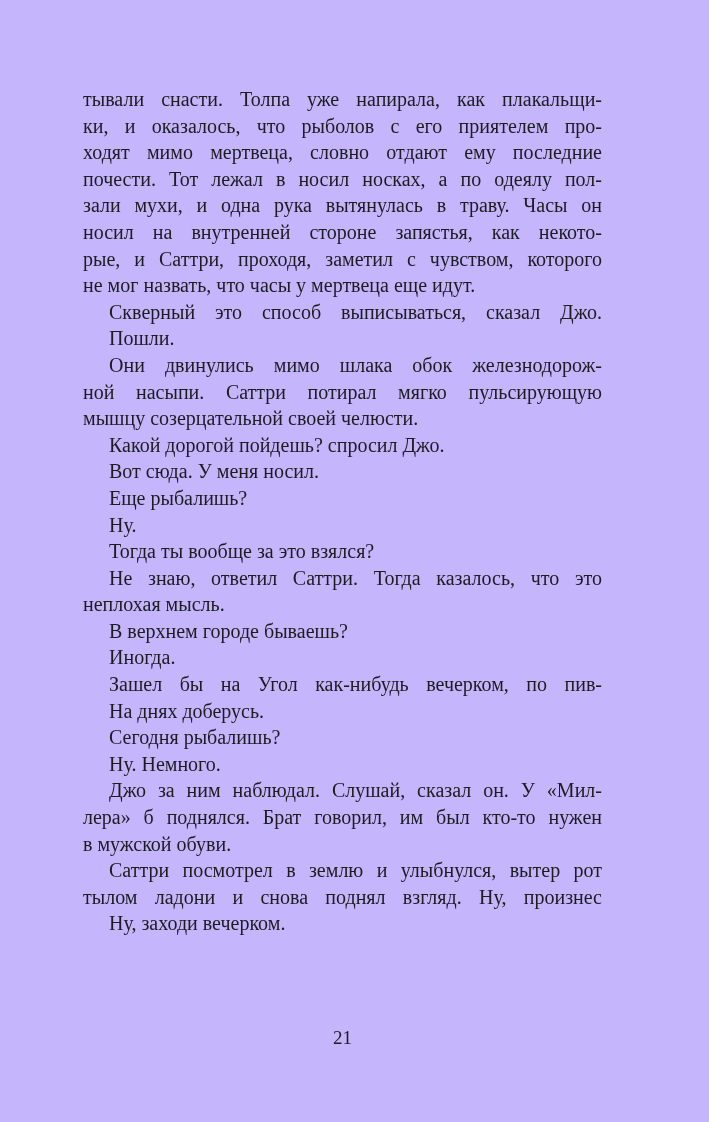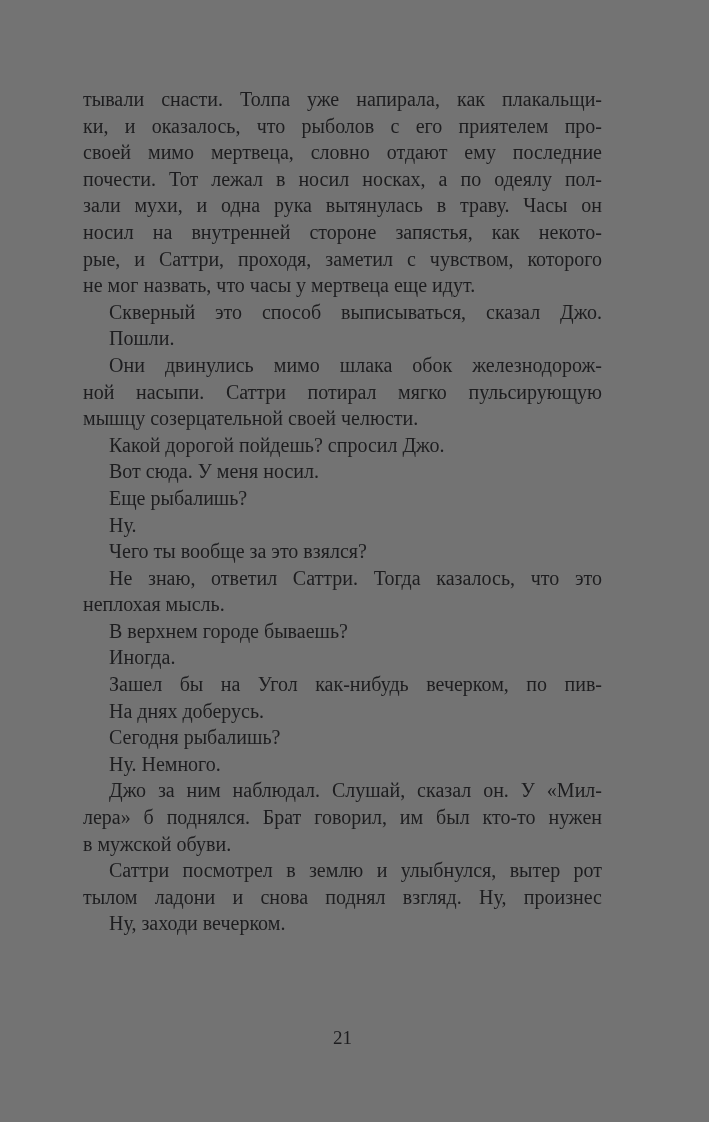--- a/index.html
+++ b/index.html
@@ -10,21 +10,21 @@
     width: 709px;
     height: 1122px;
     position: relative;
     background: #ffffff;
     overflow: hidden;
     font-family: "Liberation Serif", "DejaVu Serif", serif;
   }
   .page {
     position: absolute;
     inset: 0;
-    background: #737373;
+    background: #c4b5fd;
   }
   .text-block {
     position: absolute;
     left: 83px;
     top: 86px;
     width: 519px;
     color: #1d1d1f;
     font-size: 20px;
     line-height: 26.6px;
     -webkit-font-smoothing: antialiased;
@@ -52,36 +52,36 @@
     color: #1d1d1f;
   }
 </style>
 </head>
 <body>
 
 <div class="page">
   <div class="text-block">
       <div class="line just">тывали снасти. Толпа уже напирала, как плакальщи-</div>
       <div class="line just">ки, и оказалось, что рыболов с его приятелем про-</div>
-      <div class="line just">своей мимо мертвеца, словно отдают ему последние</div>
+      <div class="line just">ходят мимо мертвеца, словно отдают ему последние</div>
       <div class="line just">почести. Тот лежал в носил носках, а по одеялу пол-</div>
       <div class="line just">зали мухи, и одна рука вытянулась в траву. Часы он</div>
       <div class="line just">носил на внутренней стороне запястья, как некото-</div>
       <div class="line just">рые, и Саттри, проходя, заметил с чувством, которого</div>
       <div class="line">не мог назвать, что часы у мертвеца еще идут.</div>
       <div class="line indent just">Скверный это способ выписываться, сказал Джо.</div>
       <div class="line indent">Пошли.</div>
       <div class="line indent just">Они двинулись мимо шлака обок железнодорож-</div>
       <div class="line just">ной насыпи. Саттри потирал мягко пульсирующую</div>
       <div class="line">мышцу созерцательной своей челюсти.</div>
       <div class="line indent">Какой дорогой пойдешь? спросил Джо.</div>
       <div class="line indent">Вот сюда. У меня носил.</div>
       <div class="line indent">Еще рыбалишь?</div>
       <div class="line indent">Ну.</div>
-      <div class="line indent">Чего ты вообще за это взялся?</div>
+      <div class="line indent">Тогда ты вообще за это взялся?</div>
       <div class="line indent just">Не знаю, ответил Саттри. Тогда казалось, что это</div>
       <div class="line">неплохая мысль.</div>
       <div class="line indent">В верхнем городе бываешь?</div>
       <div class="line indent">Иногда.</div>
       <div class="line indent just">Зашел бы на Угол как-нибудь вечерком, по пив-</div>
       <div class="line indent">На днях доберусь.</div>
       <div class="line indent">Сегодня рыбалишь?</div>
       <div class="line indent">Ну. Немного.</div>
       <div class="line indent just">Джо за ним наблюдал. Слушай, сказал он. У «Мил-</div>
       <div class="line just">лера» б поднялся. Брат говорил, им был кто-то нужен</div>

